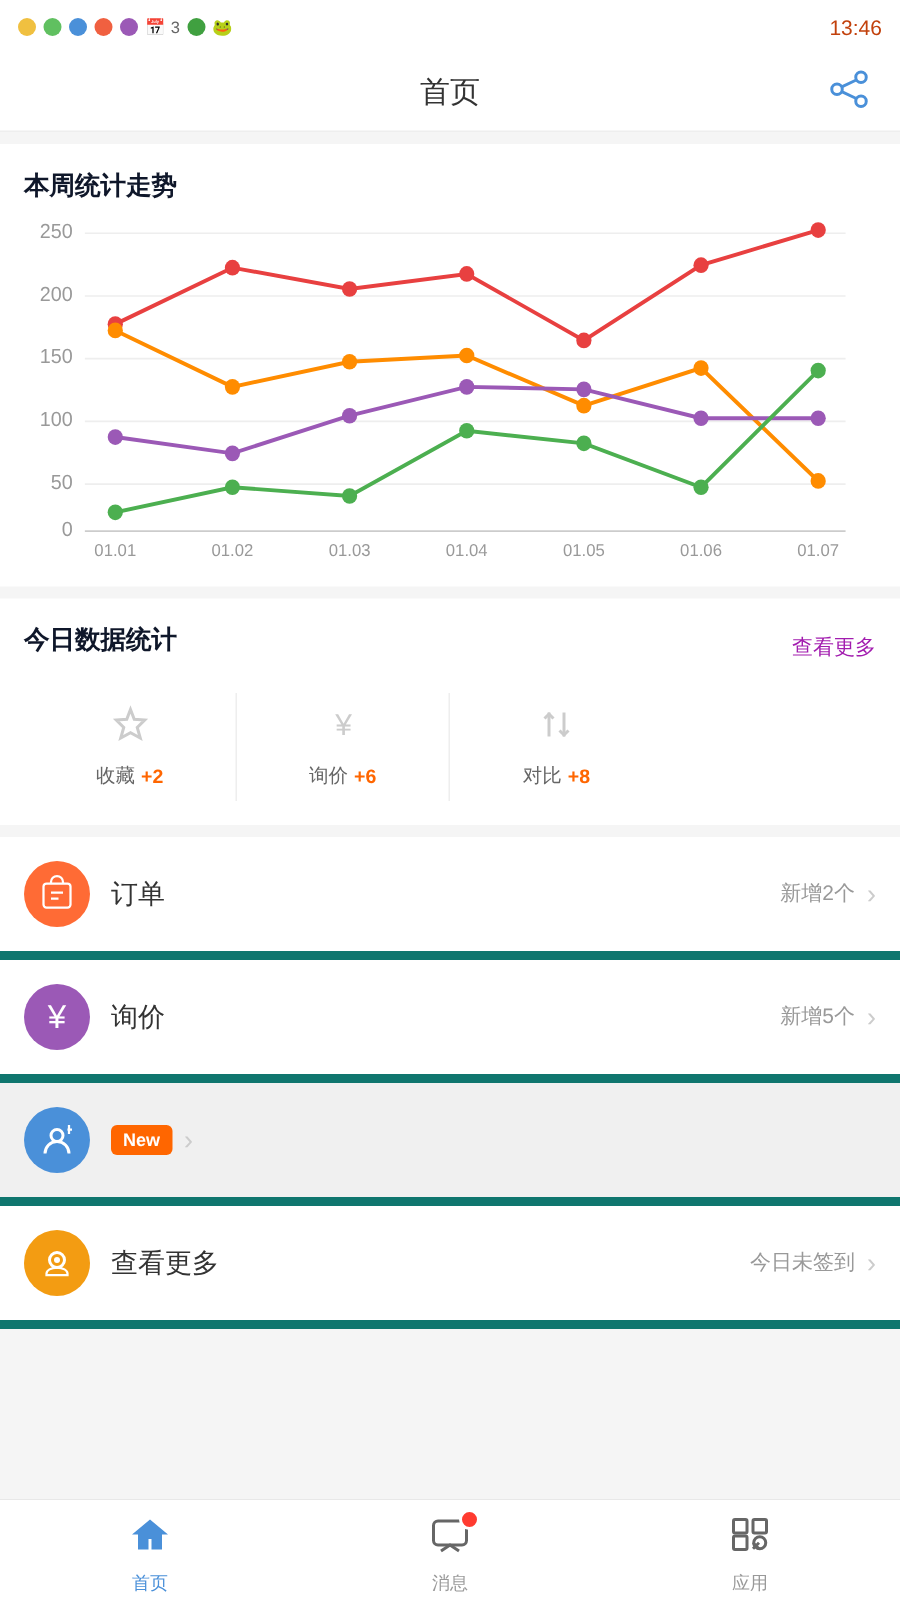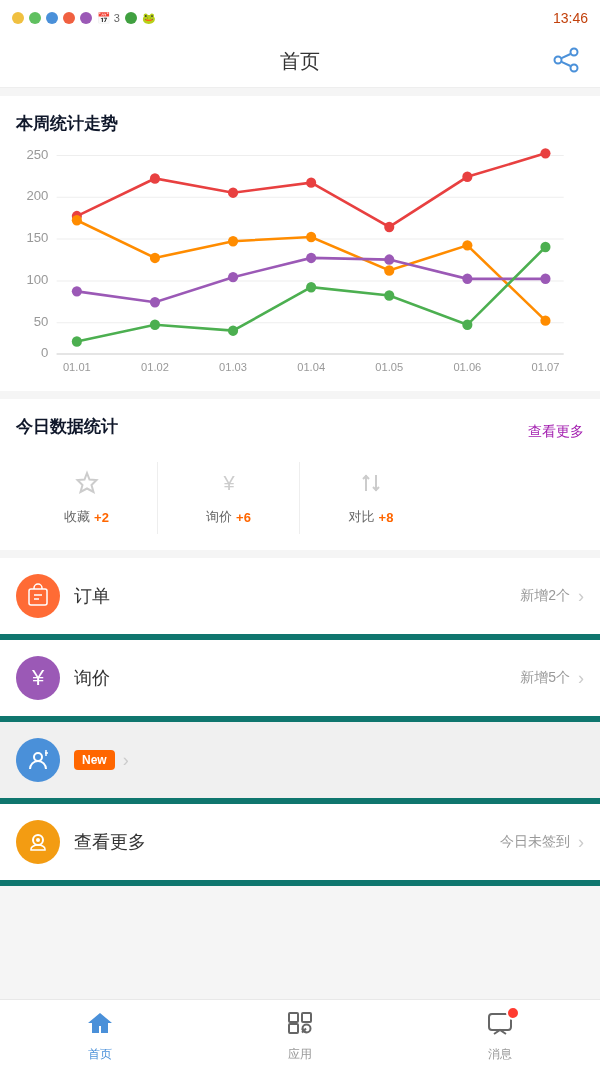--- a/index.html
+++ b/index.html
@@ -445,37 +445,37 @@
   <div class="nav-item active">
     <div class="nav-icon" style="color:#4a90d9;">
       <svg width="28" height="26" viewBox="0 0 28 26" fill="currentColor">
         <path d="M14 3L2 13h4v10h7v-7h2v7h7V13h4L14 3z"></path>
       </svg>
     </div>
     <span class="nav-label" style="color:#4a90d9;">首页</span>
   </div>
 
   <div class="nav-item">
+    <div class="nav-icon" style="color:#666;position:relative;">
+      <svg width="28" height="26" viewBox="0 0 28 26" fill="none" stroke="currentColor" stroke-width="2">
+        <rect x="3" y="4" width="22" height="16" rx="3"></rect>
+        <path d="M8 24l6-4 6 4"></path>
+      </svg>
+      <span class="msg-dot"></span>
+    </div>
+    <span class="nav-label">消息</span>
+  </div>
+
+  <div class="nav-item">
     <div class="nav-icon" style="color:#666;">
       <svg width="28" height="26" viewBox="0 0 28 26" fill="none" stroke="currentColor" stroke-width="2">
         <rect x="3" y="3" width="9" height="9" rx="1"></rect>
         <rect x="16" y="3" width="9" height="9" rx="1"></rect>
         <rect x="3" y="14" width="9" height="9" rx="1"></rect>
         <path d="M16 18.5 l4 4 m0-4 l-4 4" stroke="currentColor" stroke-width="2"></path>
         <circle cx="20.5" cy="18.5" r="4" fill="none"></circle>
       </svg>
     </div>
     <span class="nav-label">应用</span>
   </div>
 
-  <div class="nav-item">
-    <div class="nav-icon" style="color:#666;position:relative;">
-      <svg width="28" height="26" viewBox="0 0 28 26" fill="none" stroke="currentColor" stroke-width="2">
-        <rect x="3" y="4" width="22" height="16" rx="3"></rect>
-        <path d="M8 24l6-4 6 4"></path>
-      </svg>
-      <span class="msg-dot"></span>
-    </div>
-    <span class="nav-label">消息</span>
-  </div>
-
 
 </div>
 
 </body></html>

